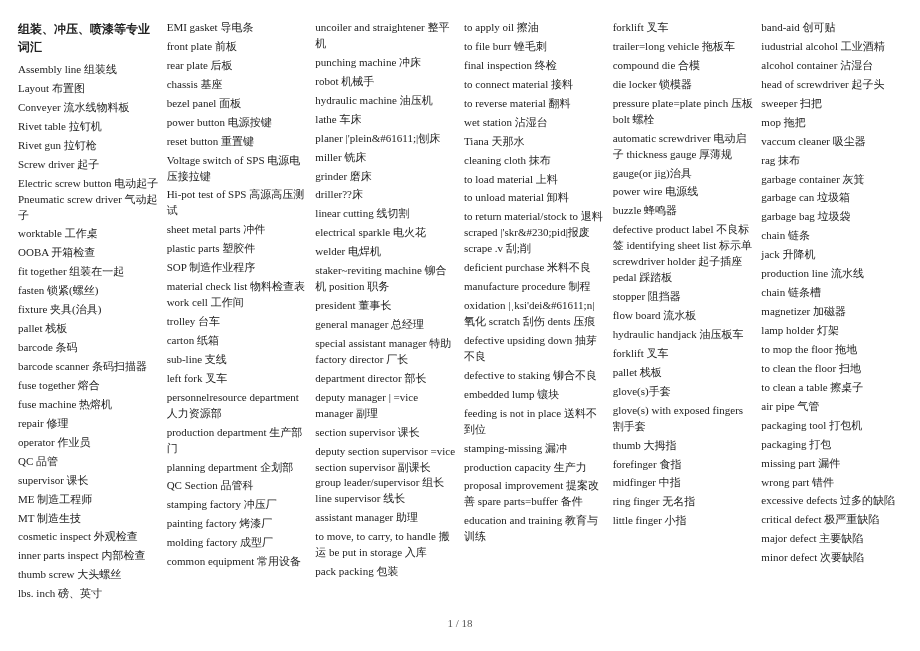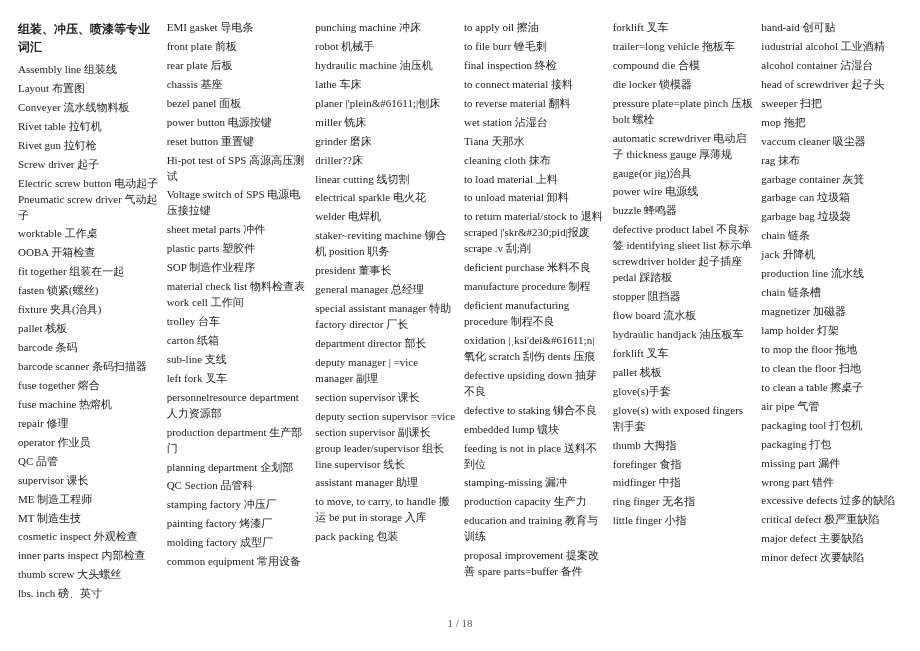--- a/index.html
+++ b/index.html
@@ -74,40 +74,41 @@
       <div class="entry">lbs. inch 磅、英寸</div>
     </div>
     <div class="column">
       <div class="entry">EMI gasket 导电条</div>
       <div class="entry">front plate 前板</div>
       <div class="entry">rear plate 后板</div>
       <div class="entry">chassis  基座</div>
       <div class="entry">bezel panel 面板</div>
       <div class="entry">power button 电源按键</div>
       <div class="entry">reset button 重置键</div>
+      <div class="entry">Voltage switch of SPS 电源电压接拉键</div>
       <div class="entry">Hi-pot test of SPS 高源高压测试</div>
-      <div class="entry">Voltage switch of SPS 电源电压接拉键</div>
       <div class="entry">sheet metal parts 冲件</div>
       <div class="entry">plastic parts 塑胶件</div>
       <div class="entry">SOP 制造作业程序</div>
       <div class="entry">material check list 物料检查表  work cell 工作间</div>
       <div class="entry">trolley 台车</div>
       <div class="entry">carton 纸箱</div>
       <div class="entry">sub-line 支线</div>
       <div class="entry">left fork 叉车</div>
       <div class="entry">personnelresource department 人力资源部</div>
       <div class="entry">production  department 生产部门</div>
       <div class="entry">planning department 企划部</div>
       <div class="entry">QC Section 品管科</div>
       <div class="entry">stamping factory 冲压厂</div>
       <div class="entry">painting factory 烤漆厂</div>
       <div class="entry">molding factory 成型厂</div>
       <div class="entry">common  equipment 常用设备</div>
     </div>
     <div class="column">
+      <div class="entry">uncoiler and straightener 整平机</div>
       <div class="entry">punching machine 冲床</div>
       <div class="entry">robot 机械手</div>
       <div class="entry">hydraulic machine 油压机</div>
       <div class="entry">lathe 车床</div>
       <div class="entry">planer |'plein&amp;#61611;|刨床</div>
       <div class="entry">miller 铣床</div>
       <div class="entry">grinder 磨床</div>
       <div class="entry">driller??床</div>
       <div class="entry">linear cutting 线切割</div>
       <div class="entry">electrical sparkle 电火花</div>
@@ -131,30 +132,29 @@
       <div class="entry">to connect material 接料</div>
       <div class="entry">to reverse material 翻料</div>
       <div class="entry">wet station 沾湿台</div>
       <div class="entry">Tiana 天那水</div>
       <div class="entry">cleaning cloth 抹布</div>
       <div class="entry">to load material 上料</div>
       <div class="entry">to unload material 卸料</div>
       <div class="entry">to return material/stock to 退料  scraped |'skr&amp;#230;pid|报废  scrape .v 刮;削</div>
       <div class="entry">deficient purchase 米料不良</div>
       <div class="entry">manufacture procedure 制程</div>
-      <div class="entry">deficient  manufacturing procedure 制程不良</div>
       <div class="entry">oxidation |ˌksi'dei&amp;#61611;n| 氧化  scratch 刮伤  dents 压痕</div>
       <div class="entry">defective upsiding down 抽芽不良</div>
       <div class="entry">defective to staking 铆合不良</div>
       <div class="entry">embedded lump 镶块</div>
       <div class="entry">feeding is not in place 送料不到位</div>
       <div class="entry">stamping-missing 漏冲</div>
       <div class="entry">production capacity 生产力</div>
+      <div class="entry">proposal improvement 提案改善  spare parts=buffer 备件</div>
       <div class="entry">education and training 教育与训练</div>
-      <div class="entry">proposal improvement 提案改善  spare parts=buffer 备件</div>
     </div>
     <div class="column">
       <div class="entry">forklift 叉车</div>
       <div class="entry">trailer=long vehicle 拖板车</div>
       <div class="entry">compound die 合模</div>
       <div class="entry">die locker 锁模器</div>
       <div class="entry">pressure plate=plate pinch 压板  bolt 螺栓</div>
       <div class="entry">automatic screwdriver 电动启子  thickness gauge 厚薄规</div>
       <div class="entry">gauge(or jig)治具</div>
       <div class="entry">power wire 电源线</div>

